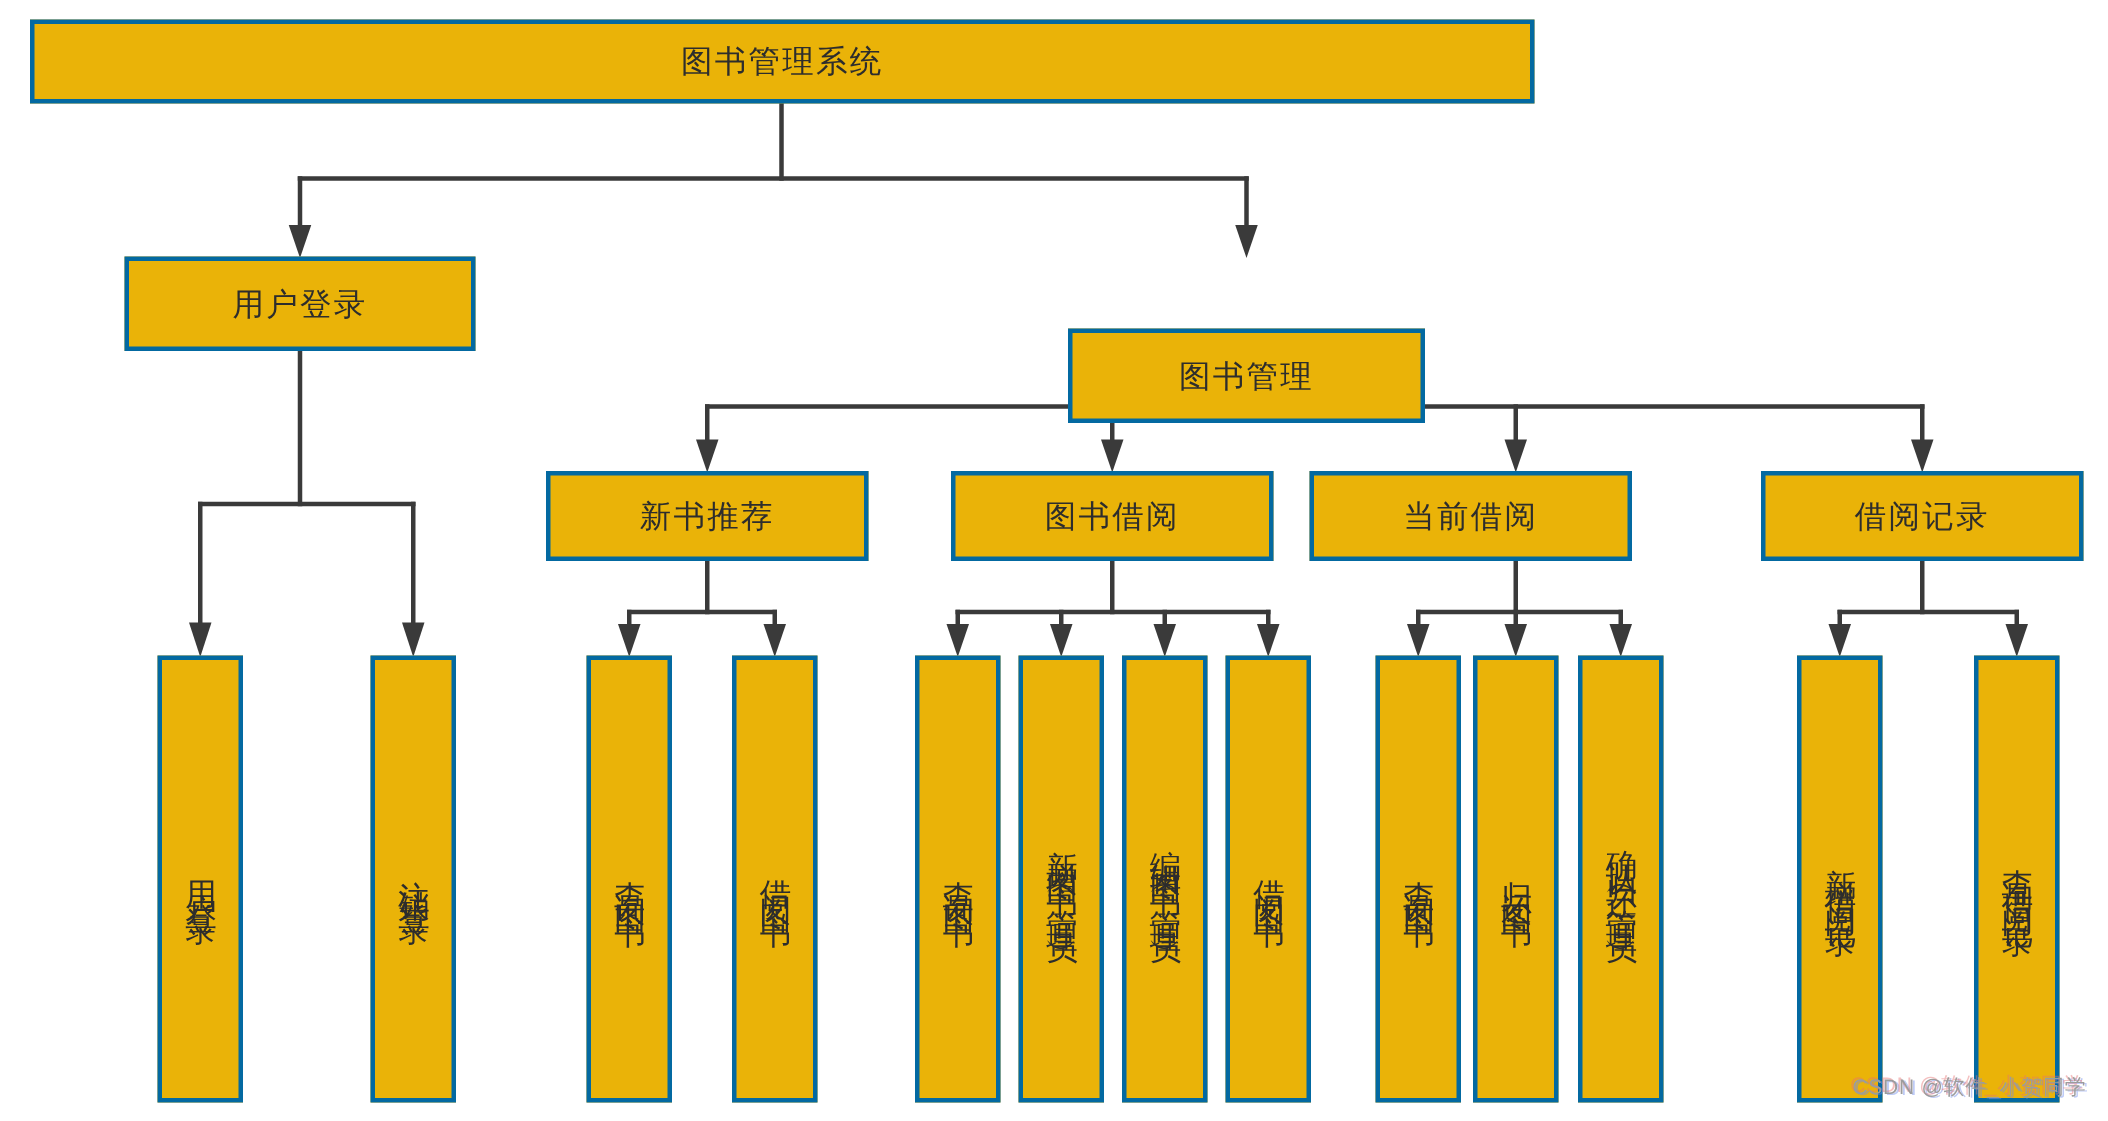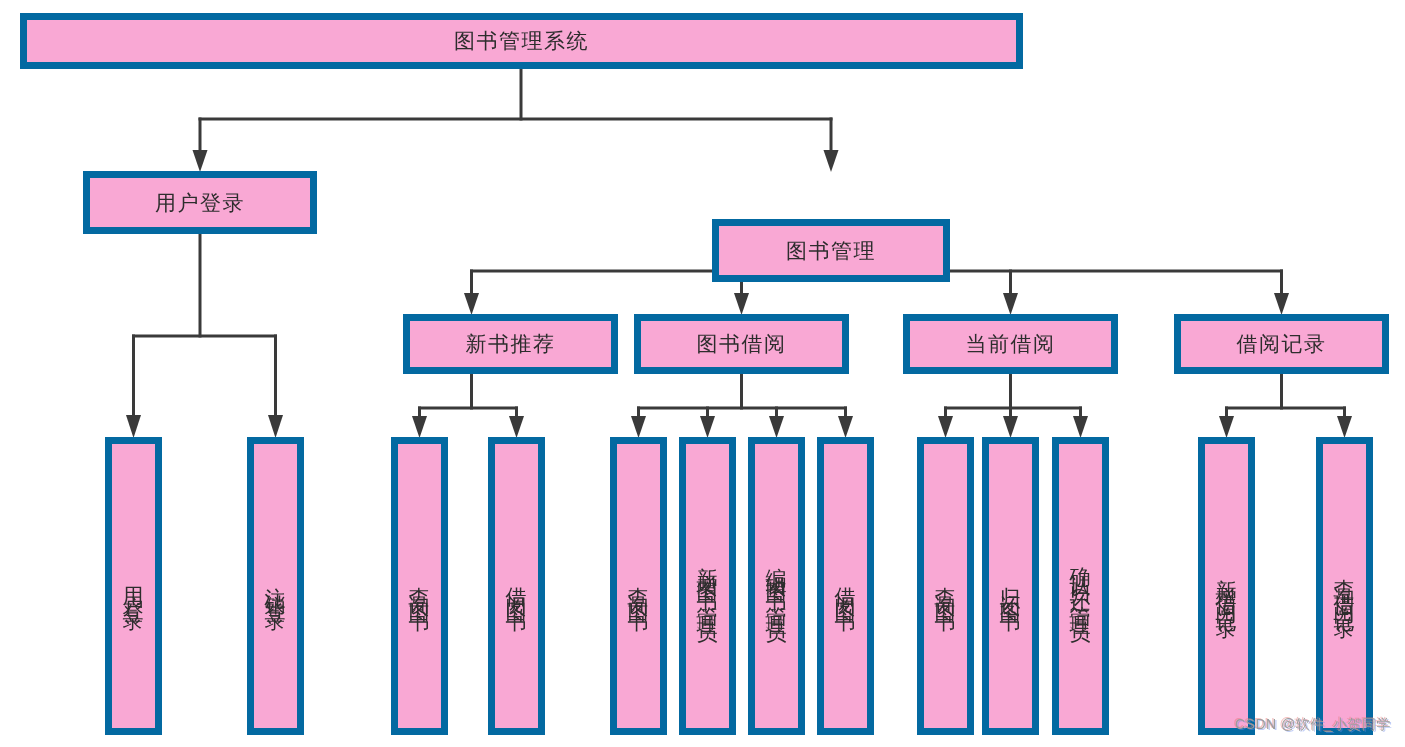--- a/index.html
+++ b/index.html
@@ -13,22 +13,22 @@
   }
   .connectors {
     position: absolute;
     left: 0; top: 0;
     width: 1405px; height: 747px;
     pointer-events: none;
   }
   .box {
     position: absolute;
     box-sizing: border-box;
-    background: #f9a8d4;
-    border: 7px solid #0369a1;
+    background: #eab308;
+    border: 3px solid #0369a1;
     display: flex;
     align-items: center;
     justify-content: center;
   }
   .lbl {
     color: #2d2d2d;
     font-size: 21px;
     letter-spacing: 1.5px;
     white-space: nowrap;
   }
@@ -37,23 +37,23 @@
     text-orientation: mixed;
     letter-spacing: 8px;
     font-size: 21px;
     line-height: 1;
   }
   
   .root-box   { left: 20px;   top: 13px;  width: 1003px; height: 56px; }
   .l2a        { left: 83px;   top: 171px; width: 234px;  height: 63px; }
   .l2b        { left: 712px;  top: 171px; width: 238px;  height: 63px; margin-top: 48px; }
   .l3         { top: 314px;   width: 215px; height: 60px; }
-  .l3a        { left: 364px; margin-left: 39px; }
+  .l3a        { left: 364px; }
   .l3b        { left: 634px; }
-  .l3c        { left: 903px; }
+  .l3c        { left: 873px; }
   .l3d        { left: 1174px; }
   .vbox       { top: 437px;   width: 57px; height: 298px; }
   .g1a { left: 105px; }  .g1b { left: 247px; }
   .g2a { left: 391px; }  .g2b { left: 488px; }
   .g3a { left: 610px; }  .g3b { left: 679px; }  .g3c { left: 748px; }  .g3d { left: 817px; }
   .g4a { left: 917px; }  .g4b { left: 982px; }  .g4c { left: 1052px; }
   .g5a { left: 1198px; } .g5b { left: 1316px; }
   .watermark {
     position: absolute;
     right: 14px;

